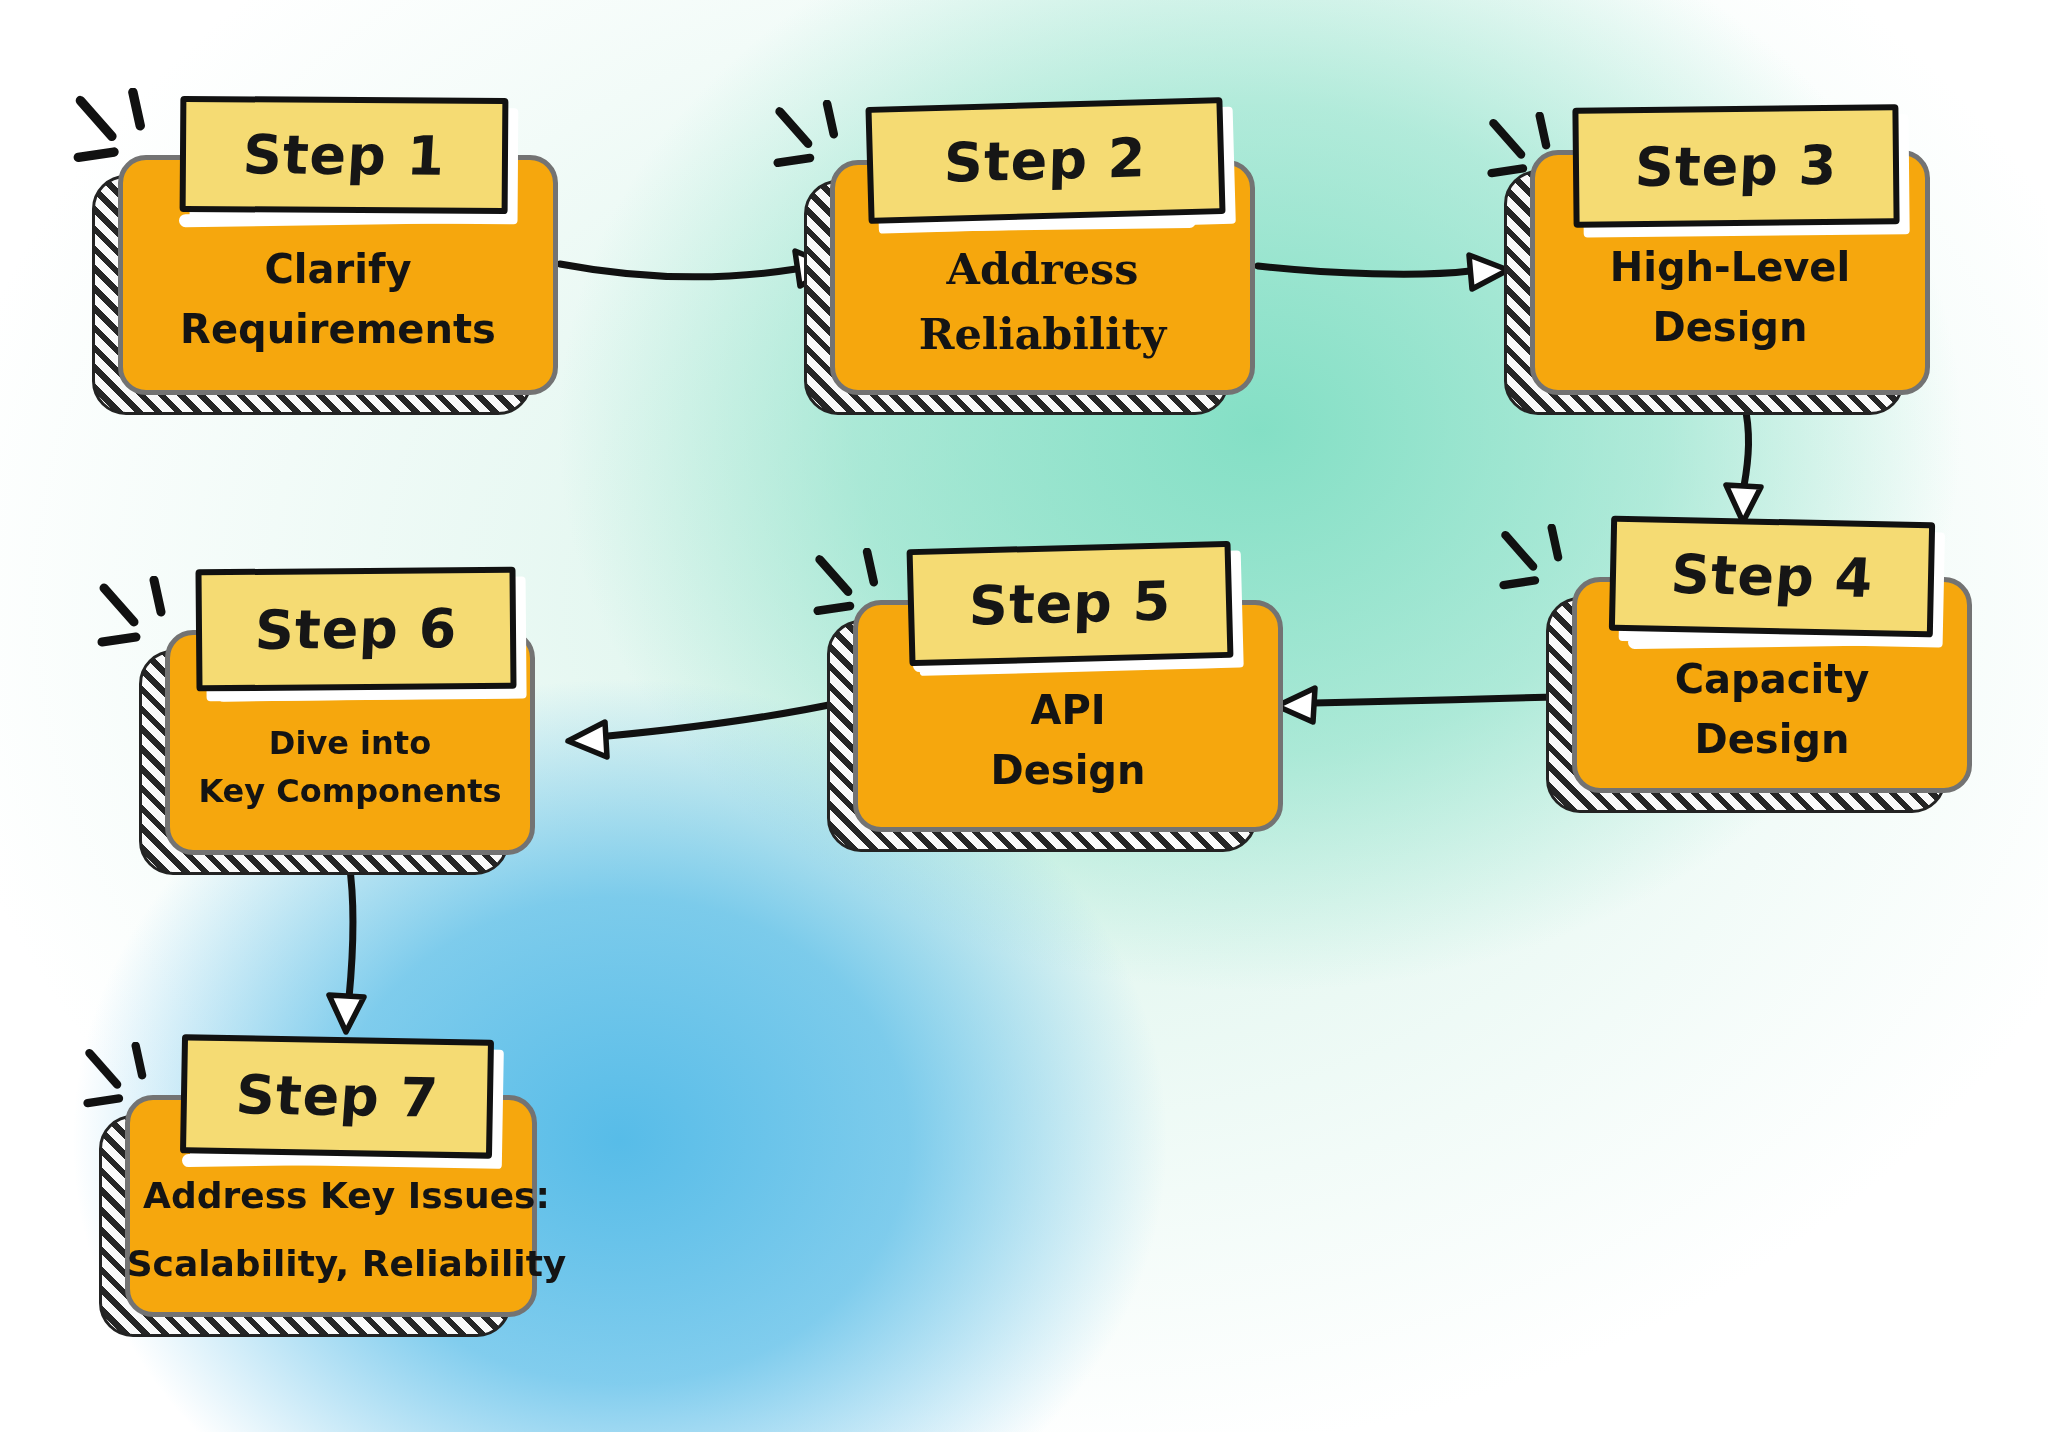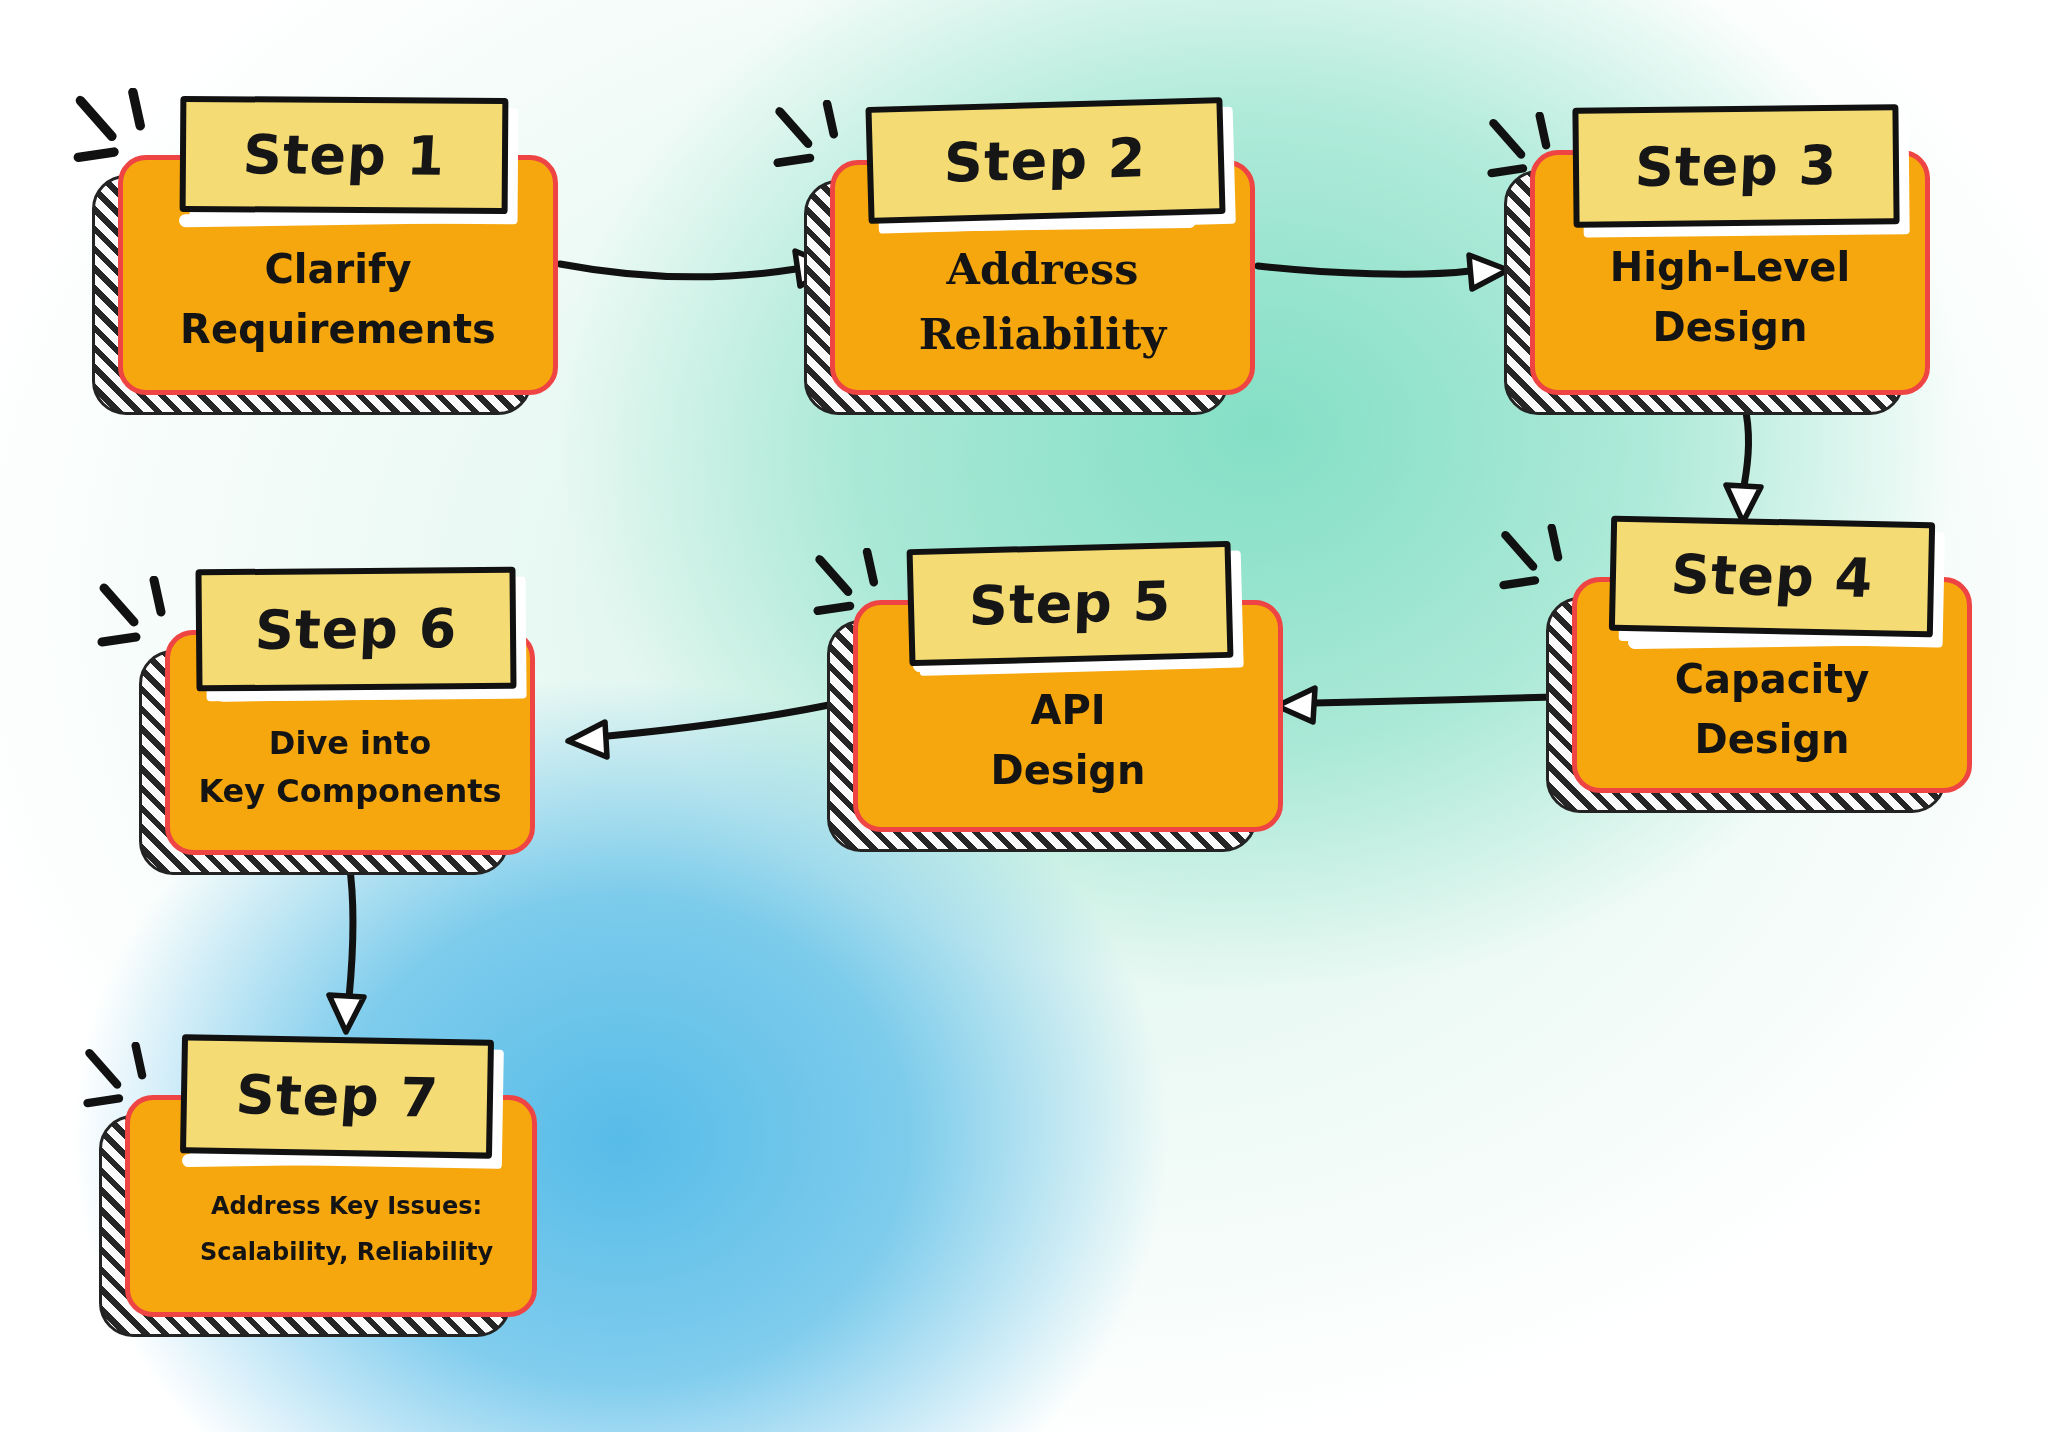--- a/index.html
+++ b/index.html
@@ -16,21 +16,21 @@
 
   
   .step{position:absolute;}
   .shadow{
     position:absolute;left:-26px;top:20px;right:26px;bottom:-20px;
     border-radius:34px;border:3px solid #232323;
     background:repeating-linear-gradient(45deg,#262626 0 6px,#fafafa 6px 14px);
   }
   .box{
     position:absolute;inset:0;
-    background:#F6A70D;border:5px solid #ef4444;border-radius:28px;
+    background:#F6A70D;border:5px solid #737373;border-radius:28px;
     display:flex;flex-direction:column;align-items:center;justify-content:center;
     padding-top:48px;box-sizing:border-box;
   }
   .underbar{
     position:absolute;top:52px;left:13%;width:74%;height:13px;background:#fff;
     border-radius:7px;transform:rotate(-.8deg);
   }
   .tab{
     position:absolute;top:-58px;left:50%;
     background:#F5DB73;border:6px solid #111;border-radius:4px;
@@ -39,21 +39,21 @@
   }
   .tab-label{
     font-size:54px;font-weight:800;color:#161616;letter-spacing:1px;
     transform:skewX(-3deg);white-space:nowrap;
   }
   .title{
     font-size:40px;font-weight:700;color:#141414;text-align:center;
     line-height:1.5;white-space:nowrap;z-index:2;
   }
   .serif .title{font-family:"DejaVu Serif","Liberation Serif",serif;font-size:43px;}
-  .small .title{font-size:24px;line-height:1.9;margin-left:31px;}
+  .small .title{font-size:36px;line-height:1.9;margin-left:31px;}
   .mid .title{font-size:32px;}
 
   .sparkle{position:absolute;}
 
   
   #step1{left:118px;top:155px;width:440px;height:240px;}
   #step1 .tab{width:316px;height:104px;margin-left:-158px;transform:rotate(.4deg);}
   #step2{left:830px;top:160px;width:425px;height:235px;}
   #step2 .tab{width:345px;height:105px;margin-left:-176px;transform:rotate(-1.6deg);}
   #step3{left:1530px;top:150px;width:400px;height:245px;}

